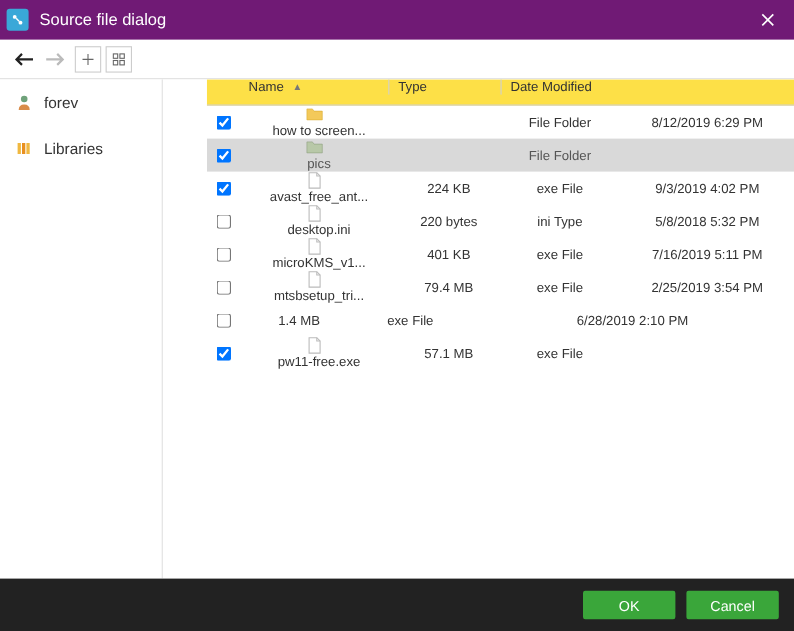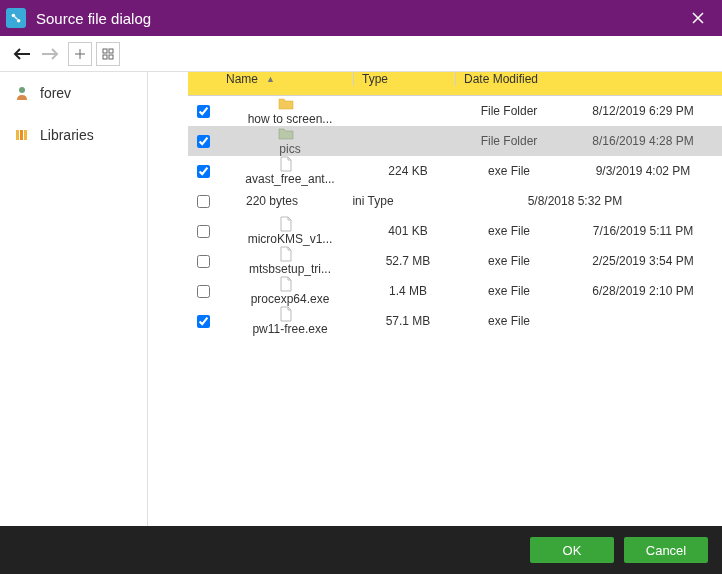--- a/index.html
+++ b/index.html
@@ -150,40 +150,46 @@
             <input type="checkbox" checked="" style="">
           </div>
           <div class="rcell col-name">
             <span class="file-icon"><svg viewBox="0 0 16 16" width="16" height="16">
                 <path d="M1 3 h5 l1.5 2 H15 v8 H1 z" fill="#b8c8a8" stroke="#8a9a7a" stroke-width="0.5"></path>
               </svg></span>
             <span class="filename">pics</span>
           </div>
           <div class="rcell col-size"></div>
           <div class="rcell col-type">File Folder</div>
-          <div class="rcell col-mod">8/16/2019 4:28 PM</div>
         </div>
         <div class="row">
           <div class="rcell col-check">
             <input type="checkbox" checked="" style="">
           </div>
           <div class="rcell col-name">
             <span class="file-icon"><svg viewBox="0 0 16 16" width="16" height="16">
                 <path d="M3 1 h7 l3 3 v11 H3 z" fill="#fff" stroke="#bbb" stroke-width="1"></path>
                 <path d="M10 1 v3 h3" fill="none" stroke="#bbb"></path>
               </svg></span>
             <span class="filename">avast_free_ant...</span>
           </div>
           <div class="rcell col-size">224 KB</div>
           <div class="rcell col-type">exe File</div>
           <div class="rcell col-mod">9/3/2019 4:02 PM</div>
         </div>
         <div class="row">
           <div class="rcell col-check">
             <input type="checkbox" style="">
+          </div>
+          <div class="rcell col-name">
+            <span class="file-icon"><svg viewBox="0 0 16 16" width="16" height="16">
+                <path d="M3 1 h7 l3 3 v11 H3 z" fill="#fff" stroke="#bbb" stroke-width="1"></path>
+                <path d="M10 1 v3 h3" fill="none" stroke="#bbb"></path>
+              </svg></span>
+            <span class="filename">desktop.ini</span>
           </div>
           <div class="rcell col-size">220 bytes</div>
           <div class="rcell col-type">ini Type</div>
           <div class="rcell col-mod">5/8/2018 5:32 PM</div>
         </div>
         <div class="row">
           <div class="rcell col-check">
             <input type="checkbox" style="">
           </div>
           <div class="rcell col-name">
@@ -201,34 +207,27 @@
           <div class="rcell col-check">
             <input type="checkbox" style="">
           </div>
           <div class="rcell col-name">
             <span class="file-icon"><svg viewBox="0 0 16 16" width="16" height="16">
                 <path d="M3 1 h7 l3 3 v11 H3 z" fill="#fff" stroke="#bbb" stroke-width="1"></path>
                 <path d="M10 1 v3 h3" fill="none" stroke="#bbb"></path>
               </svg></span>
             <span class="filename">mtsbsetup_tri...</span>
           </div>
-          <div class="rcell col-size">52.7 MB</div>
+          <div class="rcell col-size">79.4 MB</div>
           <div class="rcell col-type">exe File</div>
           <div class="rcell col-mod">2/25/2019 3:54 PM</div>
         </div>
         <div class="row">
           <div class="rcell col-check">
             <input type="checkbox" style="">
-          </div>
-          <div class="rcell col-name">
-            <span class="file-icon"><svg viewBox="0 0 16 16" width="16" height="16">
-                <path d="M3 1 h7 l3 3 v11 H3 z" fill="#fff" stroke="#bbb" stroke-width="1"></path>
-                <path d="M10 1 v3 h3" fill="none" stroke="#bbb"></path>
-              </svg></span>
-            <span class="filename">procexp64.exe</span>
           </div>
           <div class="rcell col-size">1.4 MB</div>
           <div class="rcell col-type">exe File</div>
           <div class="rcell col-mod">6/28/2019 2:10 PM</div>
         </div>
         <div class="row">
           <div class="rcell col-check">
             <input type="checkbox" checked="" style="">
           </div>
           <div class="rcell col-name">

